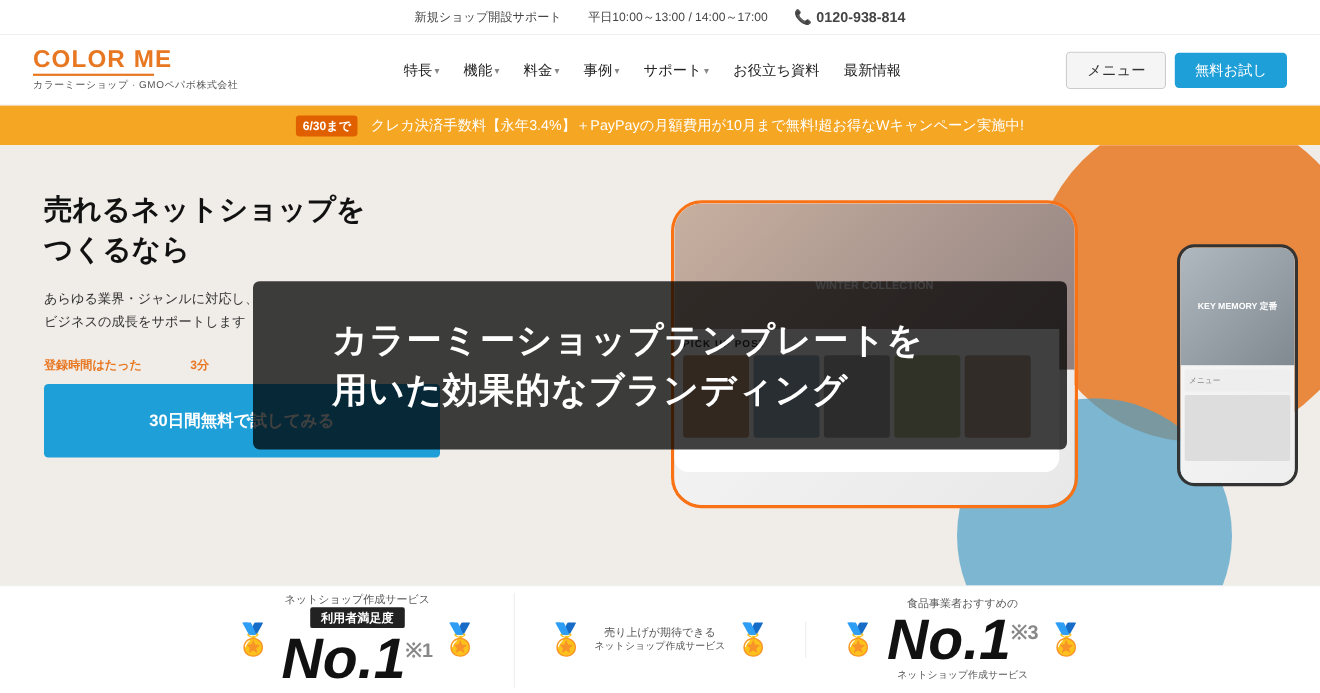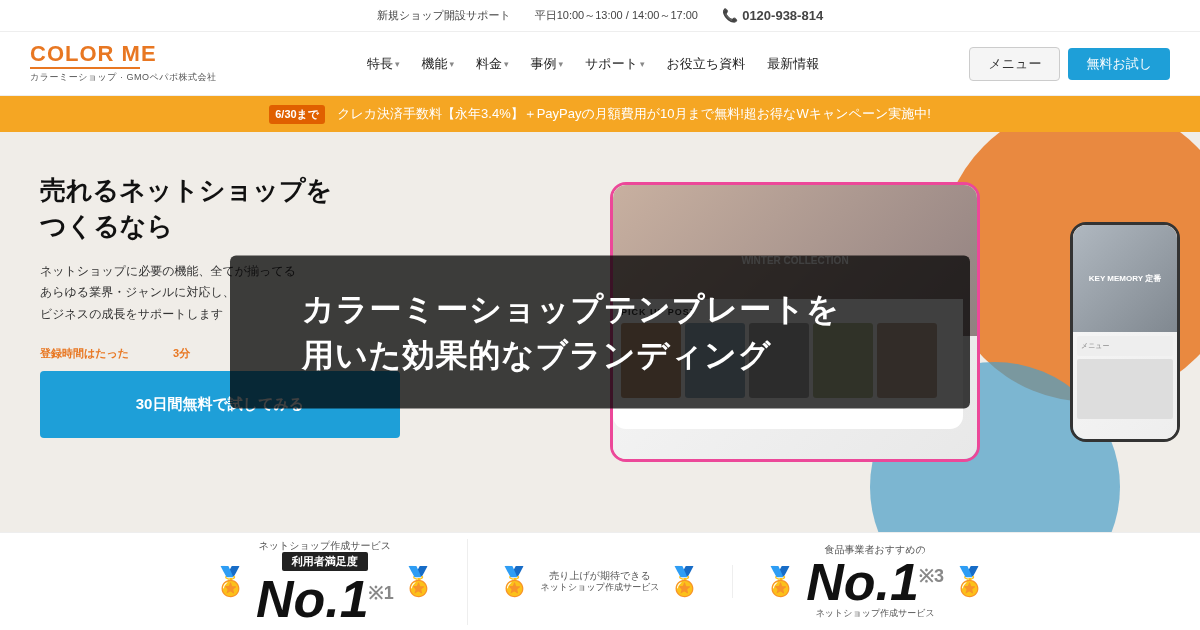--- a/index.html
+++ b/index.html
@@ -225,23 +225,23 @@
       height: 340px;
       z-index: 1;
     }
     .device-tablet {
       position: absolute;
       left: 0;
       top: 20px;
       width: 370px;
       height: 280px;
       background: #1a1a1a;
-      border-radius: 16px;
+      border-radius: 28px;
       overflow: hidden;
-      border: 3px solid #ec4899;
+      border: 3px solid #f97316;
     }
     .device-tablet-screen {
       width: 100%;
       height: 100%;
       background: linear-gradient(135deg, #f8f8f8 0%, #e8e8e8 100%);
       display: flex;
       align-items: center;
       justify-content: center;
       font-size: 11px;
       color: #888;
@@ -428,21 +428,20 @@
 
   <div class="hero-shape-right"></div>
   <div class="hero-shape-bottom"></div>
 
   <div class="hero-content">
     <div class="hero-title-jp">
       <div>売れるネットショップを</div>
       <div>つくるなら</div>
     </div>
     <div class="hero-desc">
-      <div>ネットショップに必要の機能、全てが揃ってる</div>
       <div>あらゆる業界・ジャンルに対応し、</div>
       <div>ビジネスの成長をサポートします</div>
     </div>
     <div class="hero-register-note">
       <span>登録時間はたった</span><span style="color:#E87722;font-weight:bold;padding-left:44px;">3分</span>
     </div>
     <div class="btn-cta">30日間無料で試してみる</div>
   </div>
 
   <div class="hero-device">

